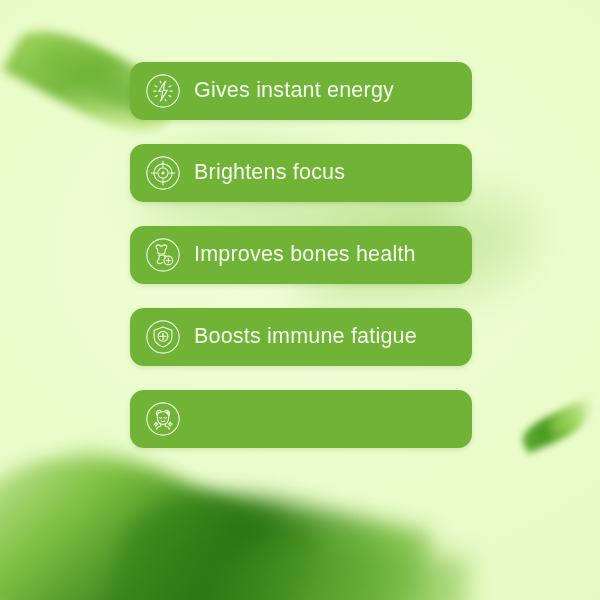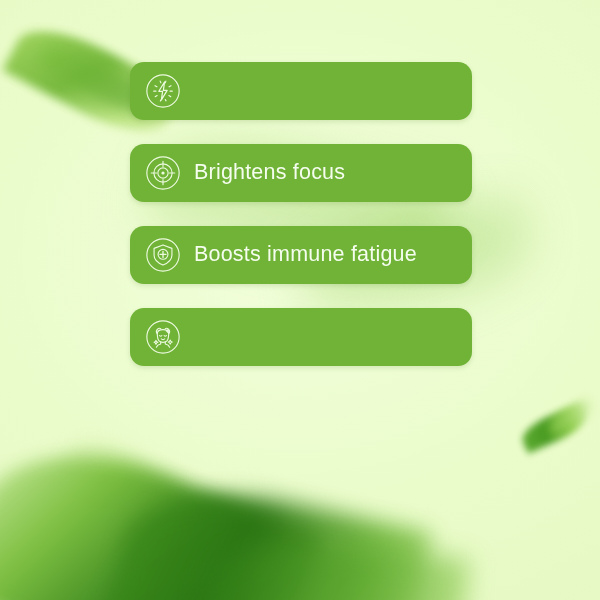--- a/index.html
+++ b/index.html
@@ -186,36 +186,56 @@
     <div class="pill">
       <span class="pill-icon">
         <svg viewBox="0 0 40 40" fill="none" stroke="#ecfadf" stroke-width="1.2" stroke-linecap="round" stroke-linejoin="round">
           <circle cx="20" cy="20" r="17"></circle>
           <path d="M21.6 10.5 L15.6 20.3 L19.6 20.3 L18.3 29.3 L24.4 19.4 L20.4 19.4 Z" stroke-width="1.3"></path>
           <path d="M11.6 14.4 L13.6 15.6 M10.2 20.2 L12.6 20.2 M11.8 26 L13.8 24.8"></path>
           <path d="M28.4 14.4 L26.4 15.6 M29.8 20.2 L27.4 20.2 M28.2 26 L26.2 24.8"></path>
           <path d="M17 9.6 L17.8 11.4 M23 9.6 L22.4 11.4 M17.2 30.6 L18 29.2 M23.2 30.4 L22.4 29"></path>
         </svg>
       </span>
+      <span class="pill-label">Gives instant energy</span>
     </div>
 
 
     <div class="pill">
       <span class="pill-icon">
         <svg viewBox="0 0 40 40" fill="none" stroke="#ecfadf" stroke-width="1.2" stroke-linecap="round" stroke-linejoin="round">
           <circle cx="20" cy="20" r="17"></circle>
           <circle cx="20" cy="20" r="9.6"></circle>
           <circle cx="20" cy="20" r="5.4"></circle>
           <circle cx="20" cy="20" r="1.7" fill="#ecfadf" stroke="none"></circle>
           <path d="M20 7.6 V13.2 M20 26.8 V32.4 M7.6 20 H13.2 M26.8 20 H32.4"></path>
         </svg>
       </span>
       <span class="pill-label">Brightens focus</span>
     </div>
 
+    <div class="pill">
+      <span class="pill-icon">
+        <svg viewBox="0 0 40 40" fill="none" stroke="#ecfadf" stroke-width="1.2" stroke-linecap="round" stroke-linejoin="round">
+          <circle cx="20" cy="20" r="17"></circle>
+
+          <path d="M15.2 9.4 q-2.6 0 -2.6 2.3 q0 1.6 1.5 2.1 l0.6 3.6 q0 1.6 2.3 1.6 h2.6 q2.3 0 2.3 -1.6
+                   l0.6 -3.6 q1.5 -0.5 1.5 -2.1 q0 -2.3 -2.6 -2.3 q-1.6 0 -2.2 1.3 h-1.8 q-0.6 -1.3 -2.2 -1.3 z"></path>
+
+          <path d="M15.3 20.3 h7.4"></path>
+
+          <path d="M16 21.4 l-0.5 3.4 q-1.5 0.5 -1.5 2.1 q0 2.3 2.6 2.3 q1.6 0 2.2 -1.3 h0.9"></path>
+          <path d="M21.9 21.4 l0.3 2.2"></path>
+
+          <circle cx="25.6" cy="25.8" r="4.6"></circle>
+          <path d="M25.6 23.4 V28.2 M23.2 25.8 H28"></path>
+        </svg>
+      </span>
+      <span class="pill-label">Improves bones health</span>
+    </div>
 
     <div class="pill">
       <span class="pill-icon">
         <svg viewBox="0 0 40 40" fill="none" stroke="#ecfadf" stroke-width="1.2" stroke-linecap="round" stroke-linejoin="round">
           <circle cx="20" cy="20" r="17"></circle>
           <path d="M20 9.4 L29.4 13 V20.2 q0 6.4 -9.4 10.4 Q10.6 26.6 10.6 20.2 V13 Z"></path>
           <circle cx="20" cy="19.3" r="5.2"></circle>
           <path d="M20 16.1 V22.5 M16.8 19.3 H23.2" stroke-width="1.4"></path>
         </svg>
       </span>

